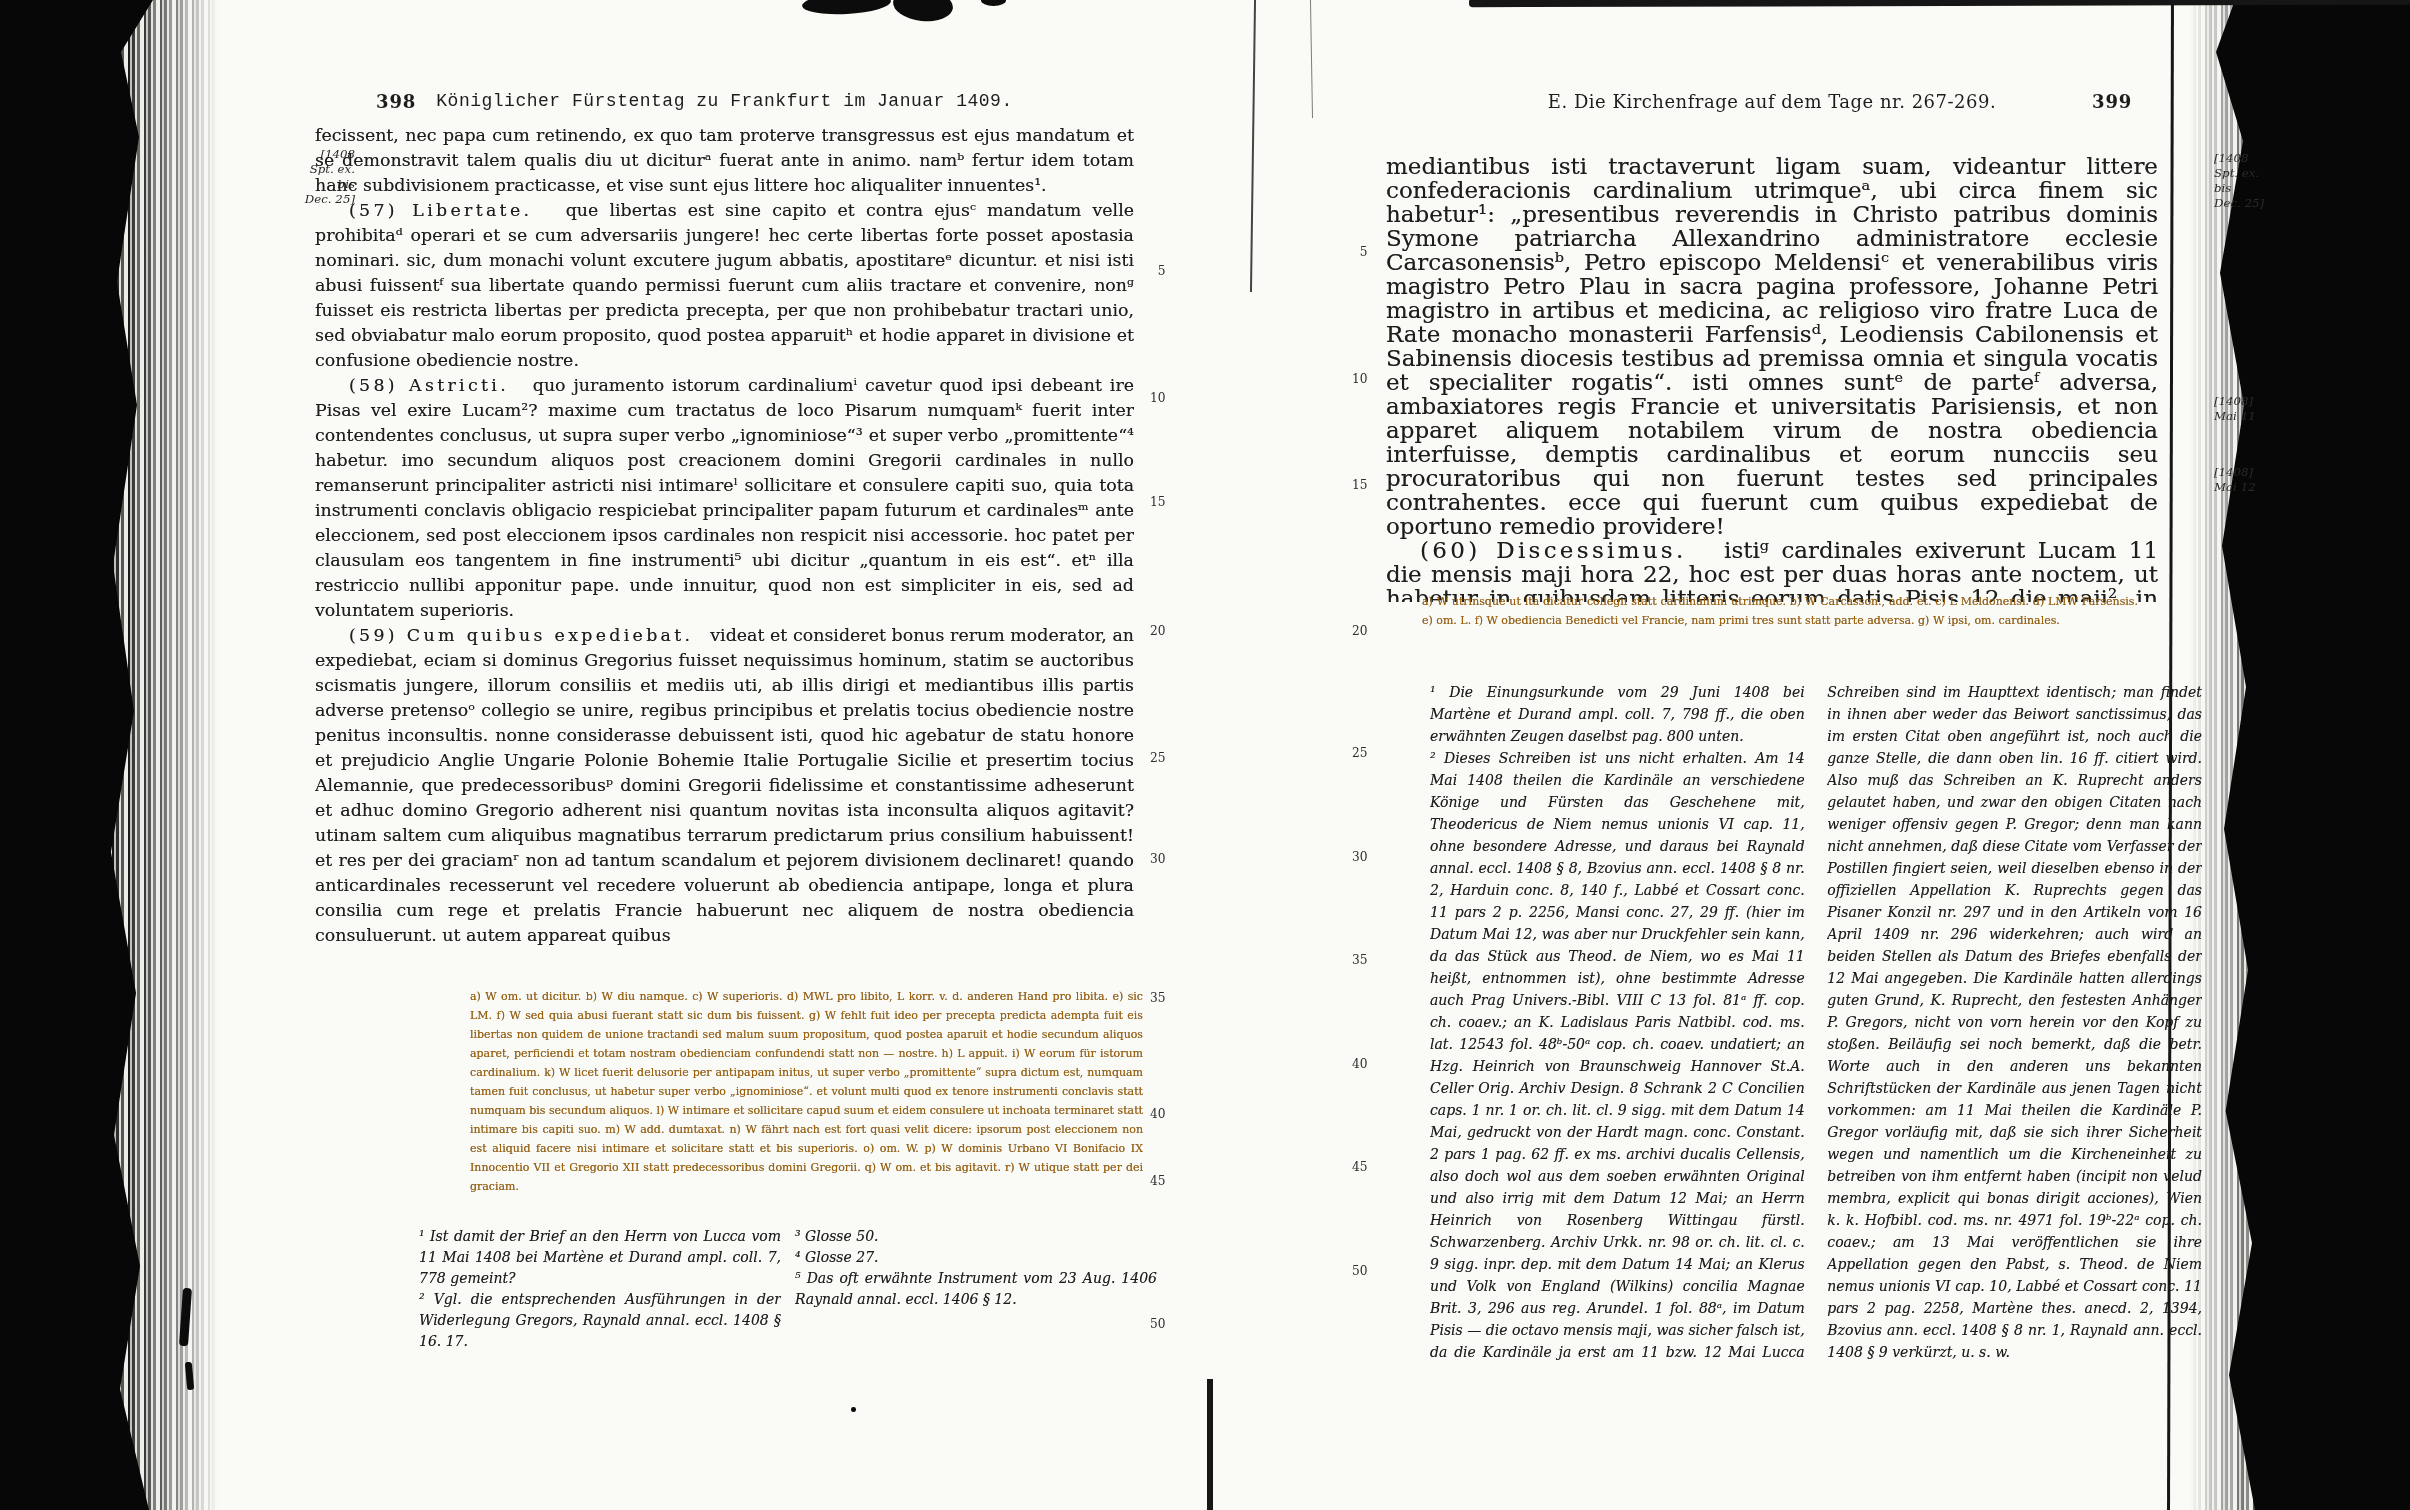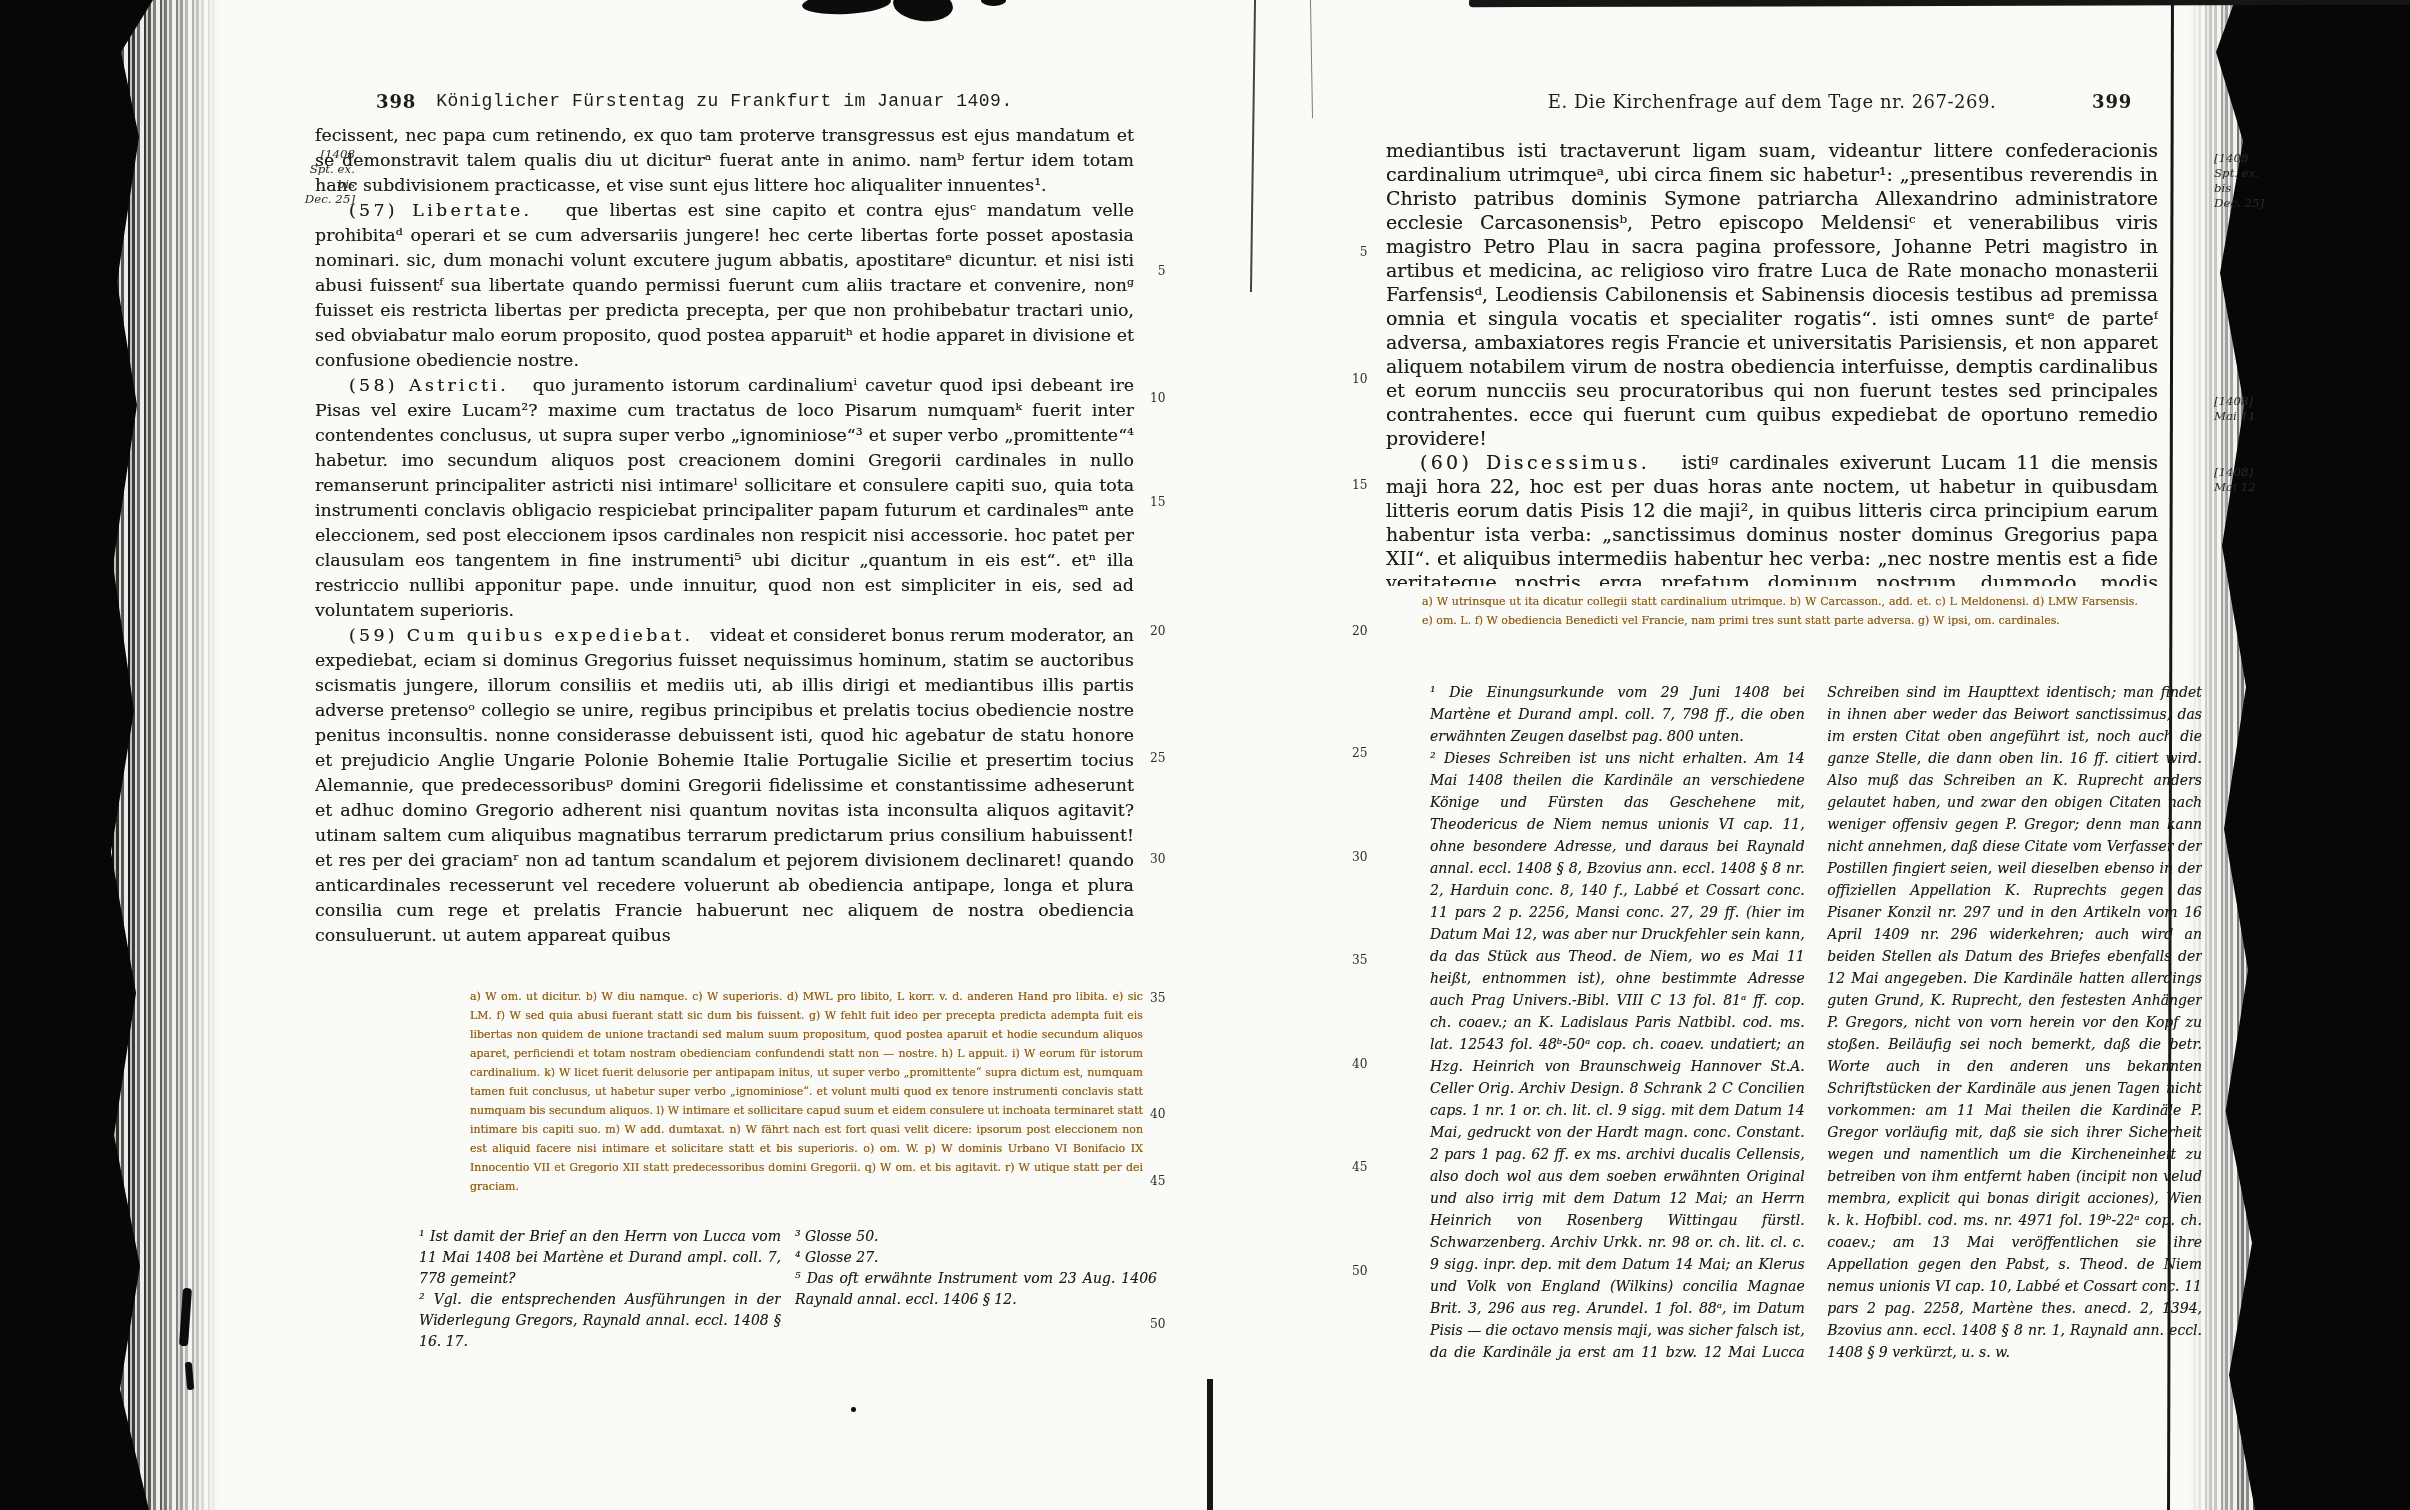--- a/index.html
+++ b/index.html
@@ -143,21 +143,21 @@
 
     <div class="margin-note" style="left:810px;top:66px;width:87px;">[1408
 Spt. ex.
 bis
 Dec. 25]</div>
     <div class="margin-note" style="left:810px;top:309px;width:87px;">[1408]
 Mai 11</div>
     <div class="margin-note" style="left:810px;top:380px;width:87px;">[1408]
 Mai 12</div>
 
-    <div class="body-block" style="left:30px;top:53px;width:772px;height:448px;font-size:19px;line-height:24px;">
+    <div class="body-block" style="left:30px;top:69px;width:772px;height:448px;font-size:23px;line-height:24px;">
       <p class="para">
         <span class="para-head"></span><span>mediantibus isti tractaverunt ligam suam, videantur littere confederacionis cardinalium utrimqueᵃ, ubi circa finem sic habetur¹: „presentibus reverendis in Christo patribus dominis Symone patriarcha Allexandrino administratore ecclesie Carcasonensisᵇ, Petro episcopo Meldensiᶜ et venerabilibus viris magistro Petro Plau in sacra pagina professore, Johanne Petri magistro in artibus et medicina, ac religioso viro fratre Luca de Rate monacho monasterii Farfensisᵈ, Leodiensis Cabilonensis et Sabinensis diocesis testibus ad premissa omnia et singula vocatis et specialiter rogatis“. isti omnes suntᵉ de parteᶠ adversa, ambaxiatores regis Francie et universitatis Parisiensis, et non apparet aliquem notabilem virum de nostra obediencia interfuisse, demptis cardinalibus et eorum nuncciis seu procuratoribus qui non fuerunt testes sed principales contrahentes. ecce qui fuerunt cum quibus expediebat de oportuno remedio providere!</span>
       </p>
       <p class="para sect">
         <span class="para-head">(60) Discessimus.</span><span>istiᵍ cardinales exiverunt Lucam 11 die mensis maji hora 22, hoc est per duas horas ante noctem, ut habetur in quibusdam litteris eorum datis Pisis 12 die maji², in quibus litteris circa principium earum habentur ista verba: „sanctissimus dominus noster dominus Gregorius papa XII“. et aliquibus intermediis habentur hec verba: „nec nostre mentis est a fide veritateque nostris erga prefatum dominum nostrum, dummodo, modis hactenus per eum retentis succisis, ipsum ad id quod</span>
       </p>
     </div>
 
     <div class="apparatus" style="left:66px;top:507px;width:716px;height:75px;">a) W utrinsque ut ita dicatur collegii statt cardinalium utrimque. b) W Carcasson., add. et. c) L Meldonensi. d) LMW Farsensis. e) om. L. f) W obediencia Benedicti vel Francie, nam primi tres sunt statt parte adversa. g) W ipsi, om. cardinales.</div>
 

